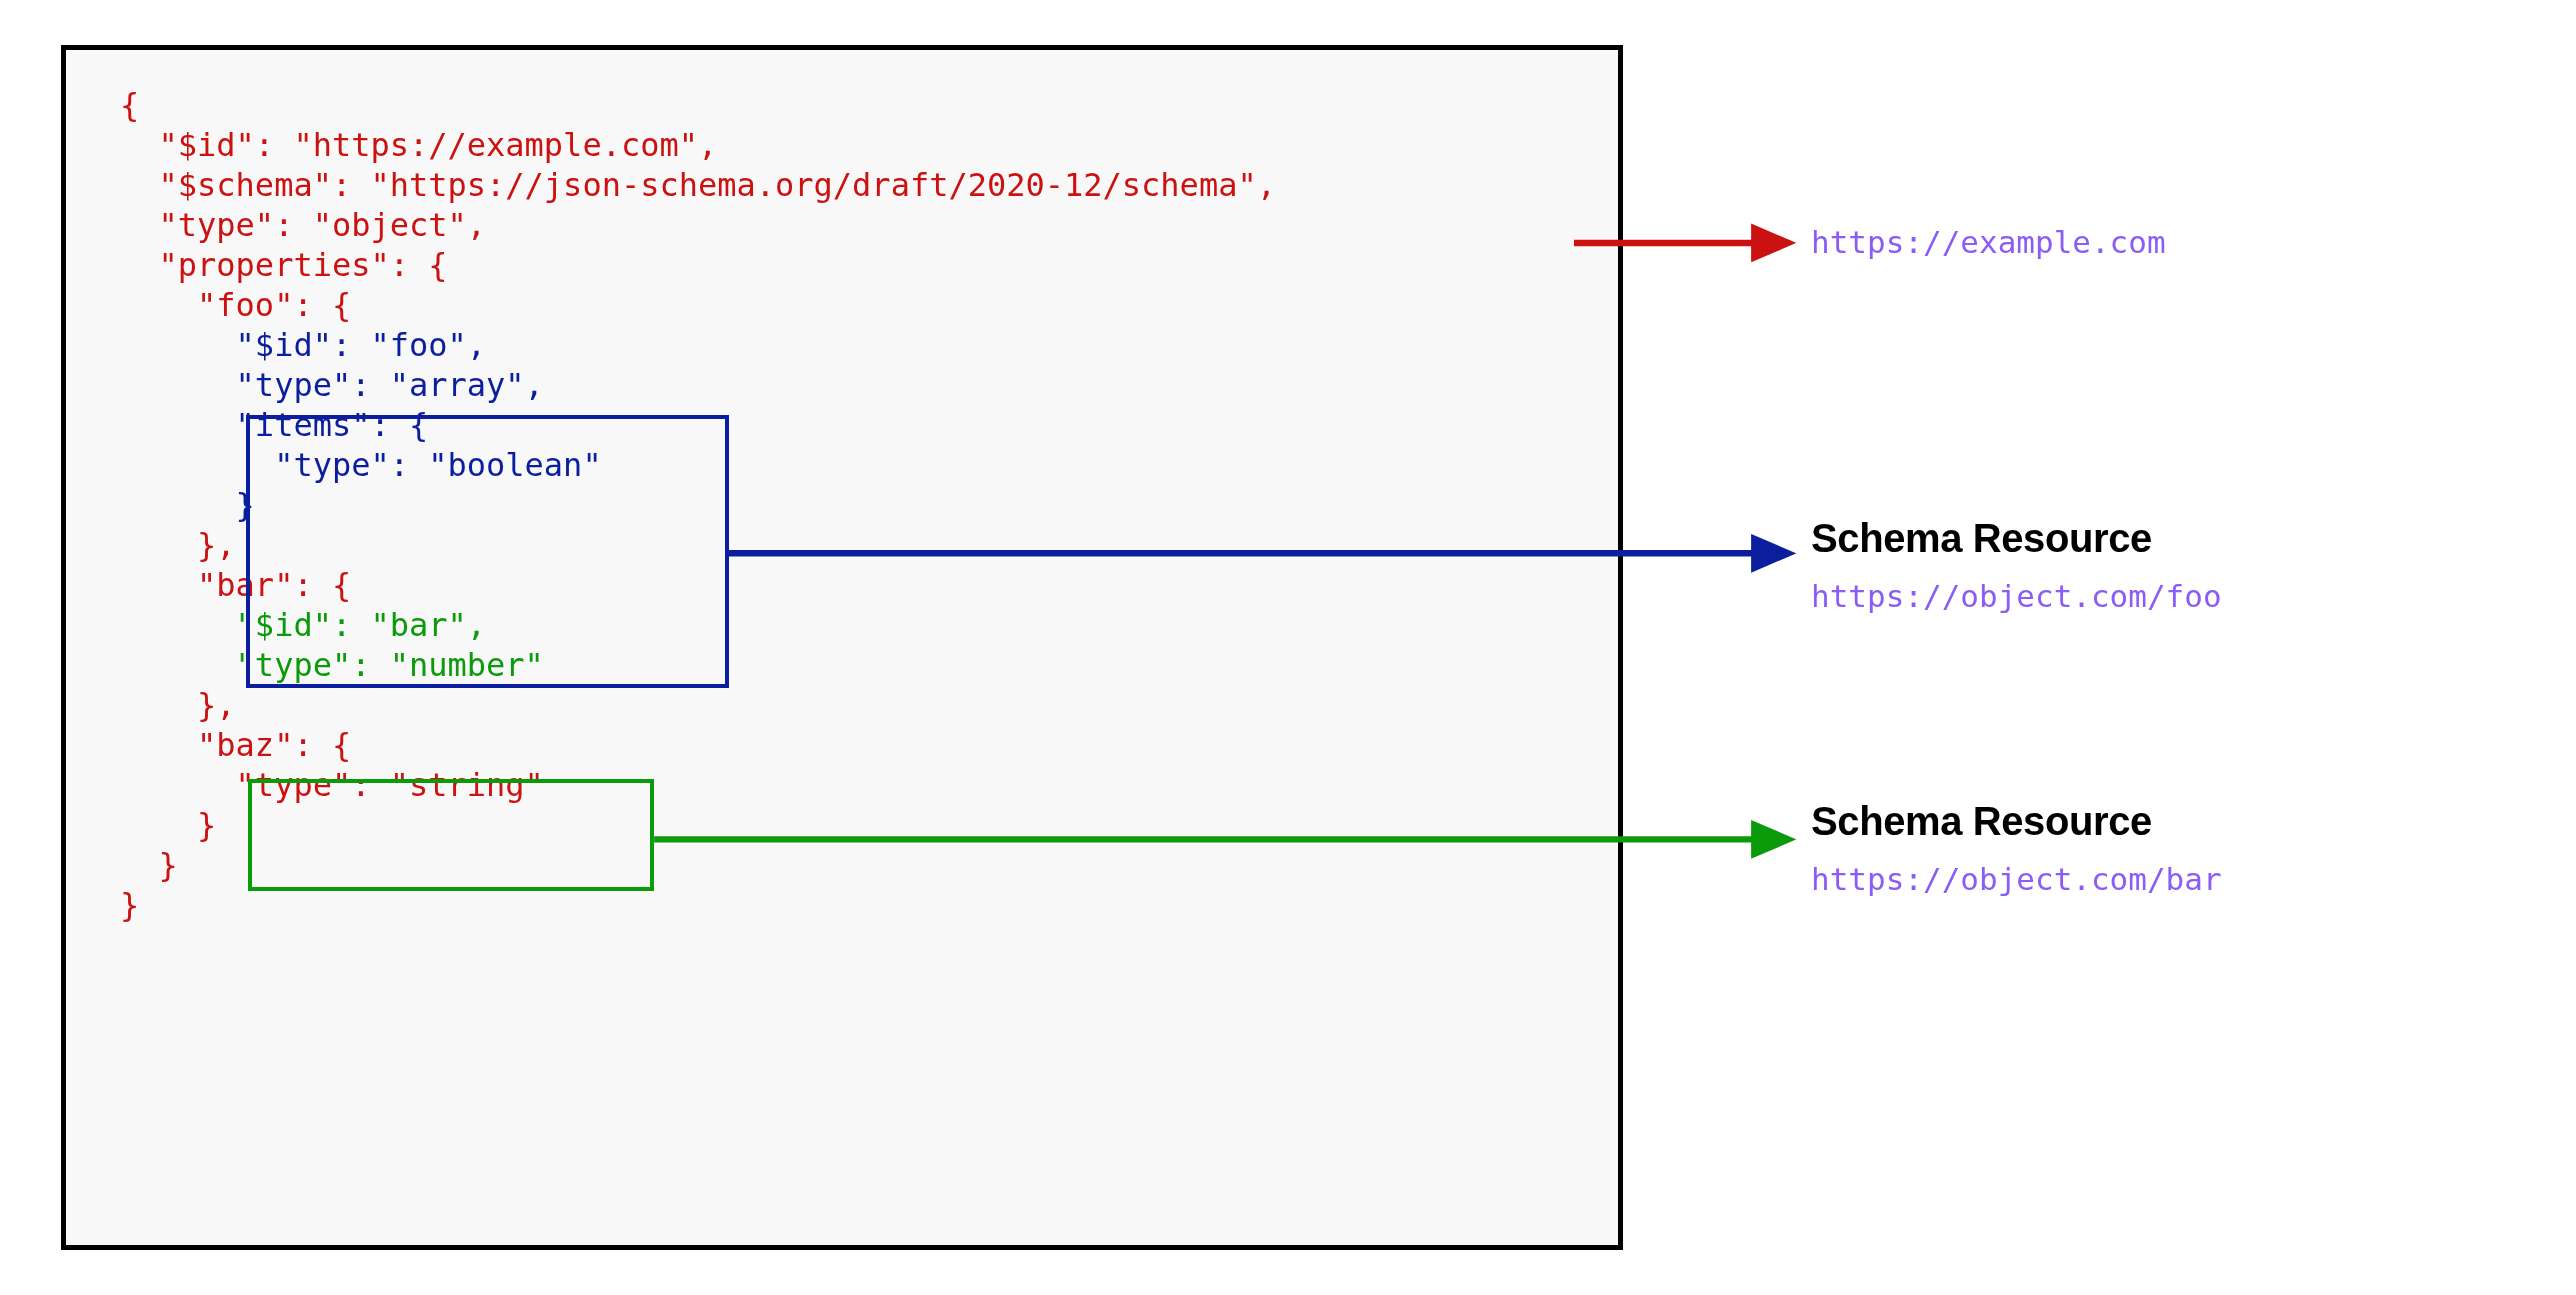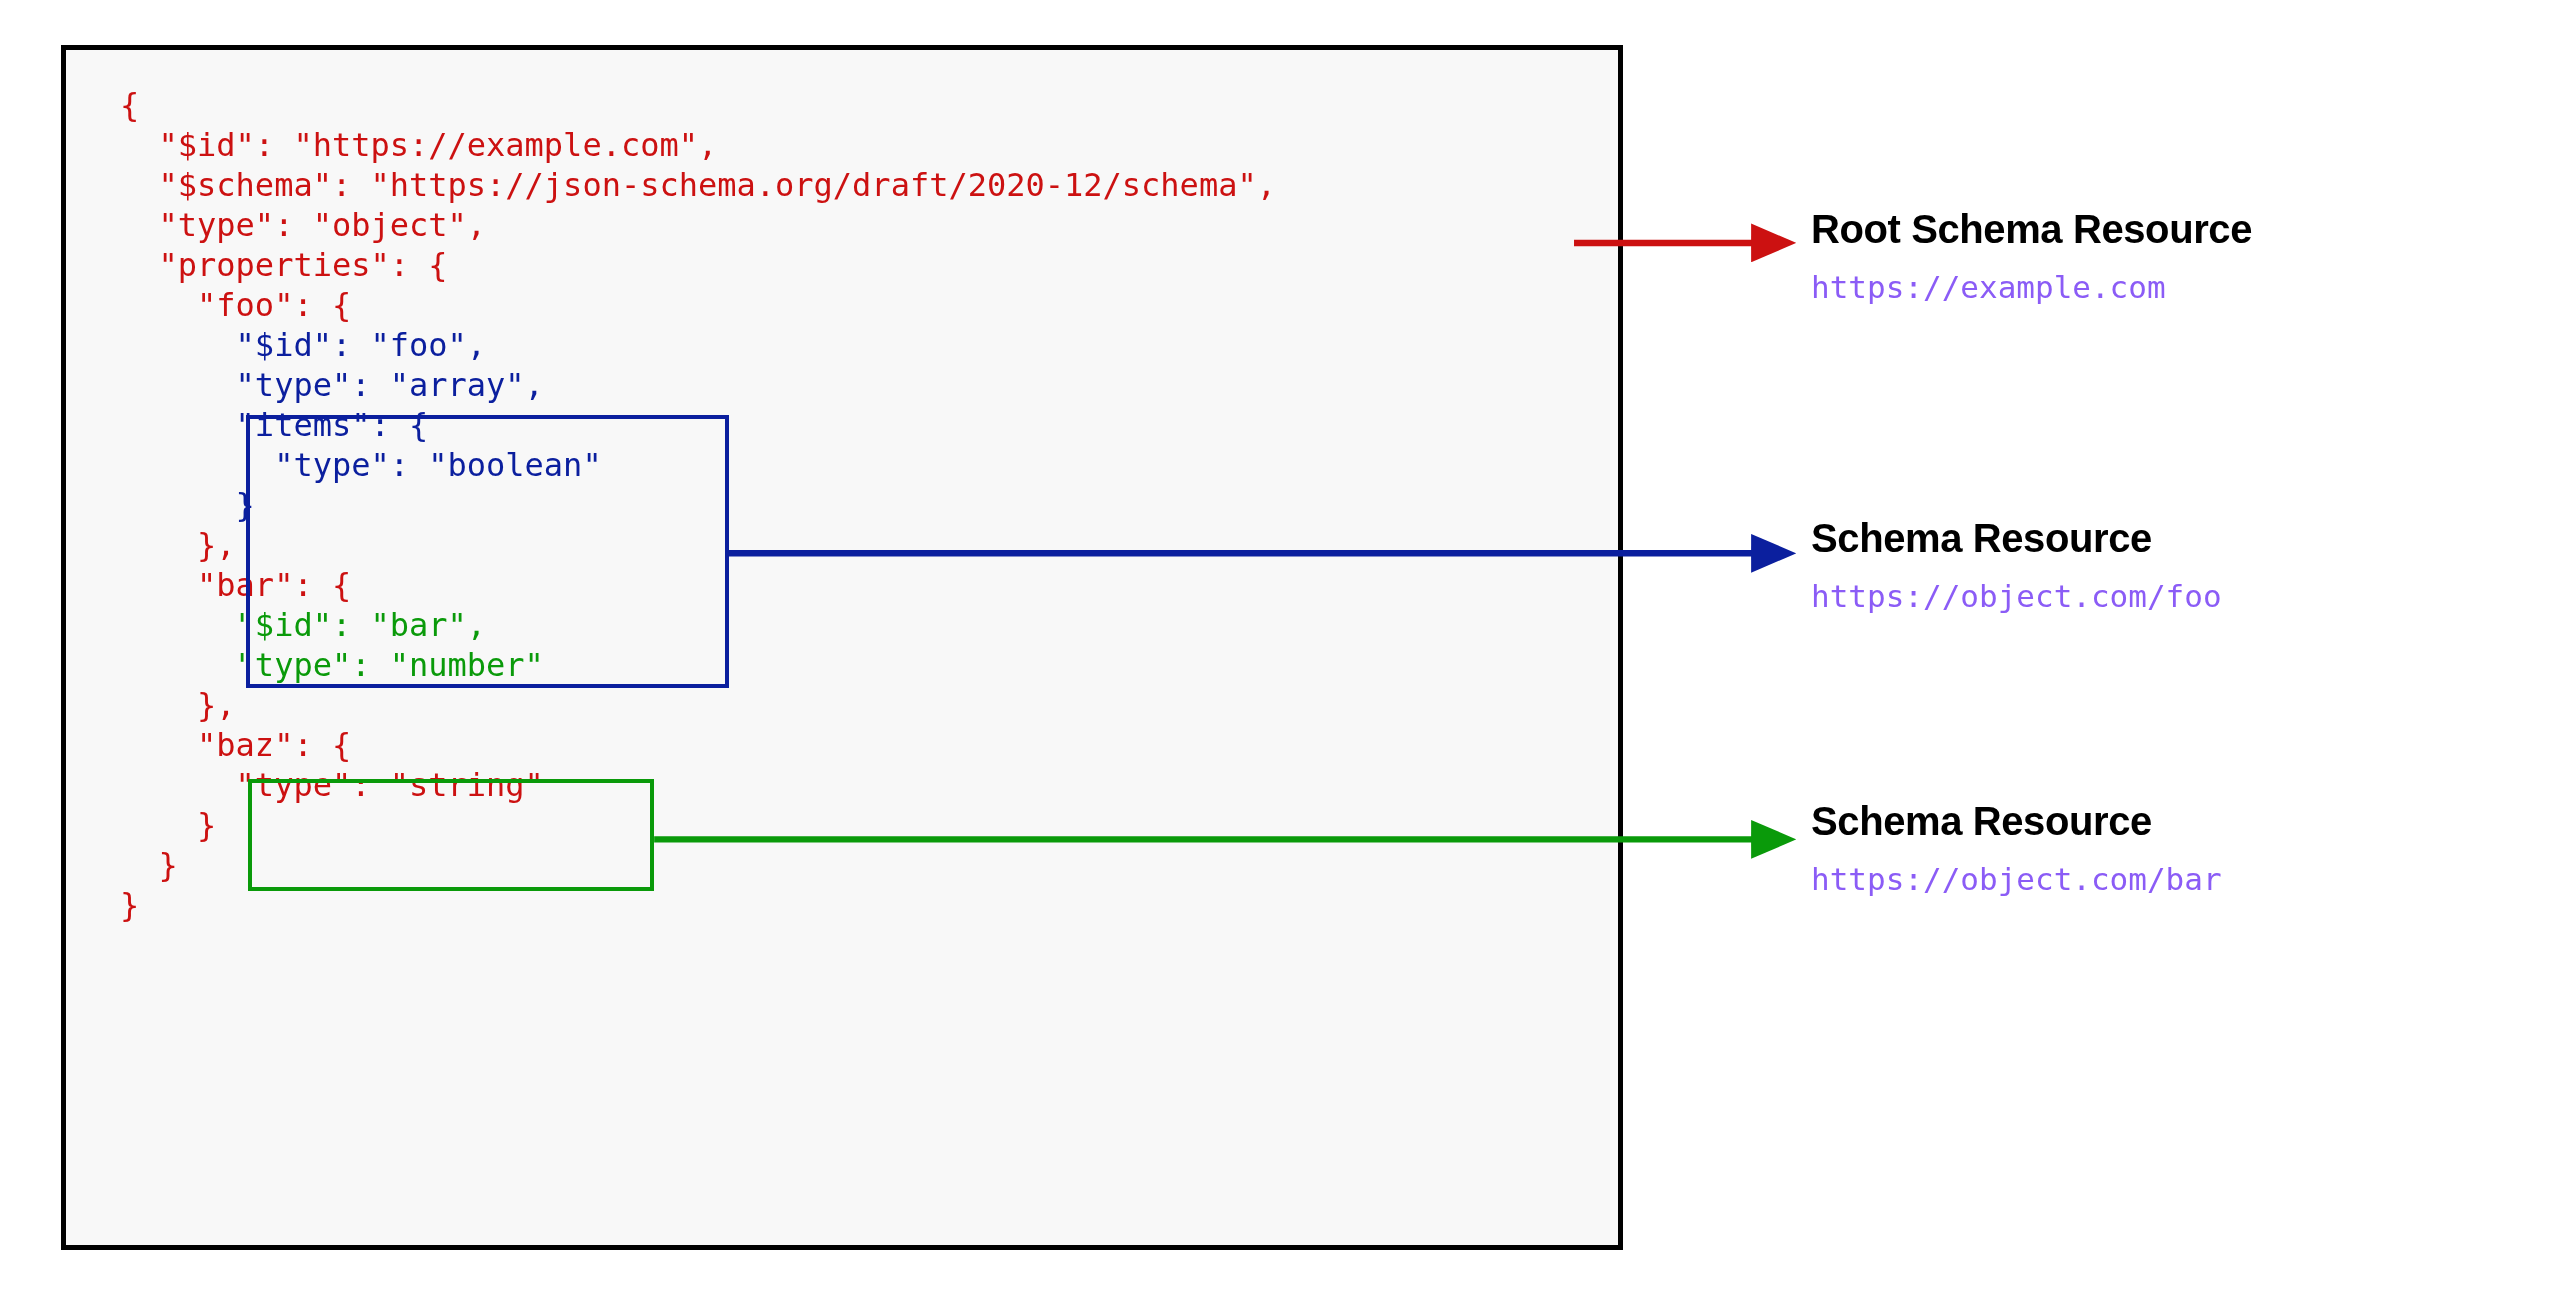--- a/index.html
+++ b/index.html
@@ -134,21 +134,20 @@
     </defs>
 
     <line x1="2190" y1="338" x2="2440" y2="338" stroke="#cc1111" stroke-width="9" marker-end="url(#head-red)"></line>
 
     <line x1="1014" y1="770" x2="2440" y2="770" stroke="#0b1f9e" stroke-width="9" marker-end="url(#head-blue)"></line>
 
     <line x1="910" y1="1168" x2="2440" y2="1168" stroke="#0a9a0a" stroke-width="9" marker-end="url(#head-green)"></line>
   </svg>
 
   <div class="label-group" id="label-root">
-    <div class="label-title">Root Schema Resource</div>
     <div class="label-url">https://example.com</div>
   </div>
 
   <div class="label-group" id="label-foo">
     <div class="label-title">Schema Resource</div>
     <div class="label-url">https://object.com/foo</div>
   </div>
 
   <div class="label-group" id="label-bar">
     <div class="label-title">Schema Resource</div>

